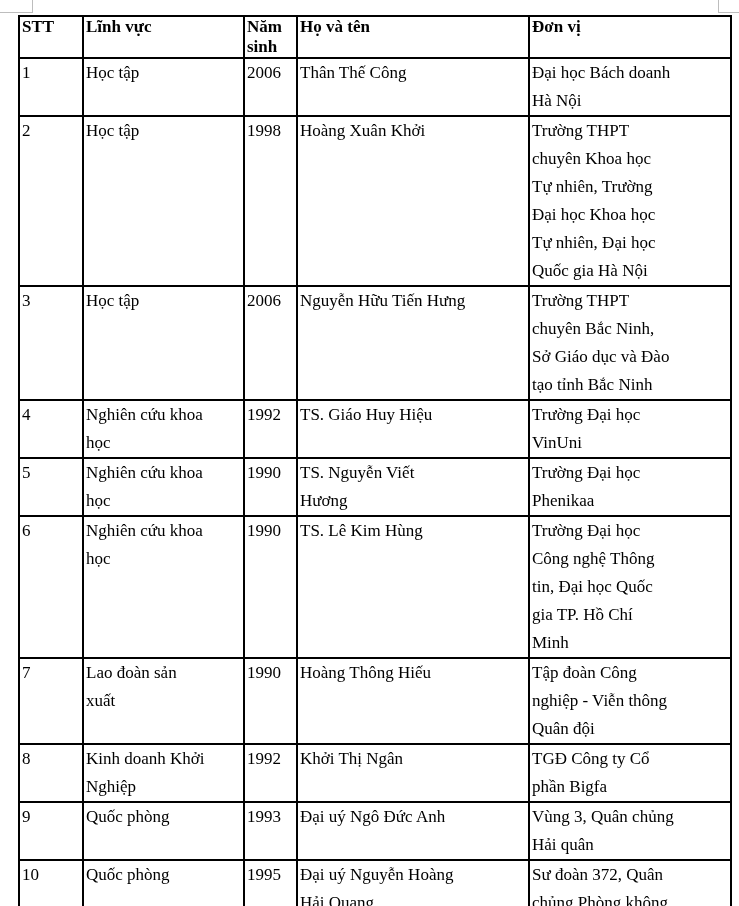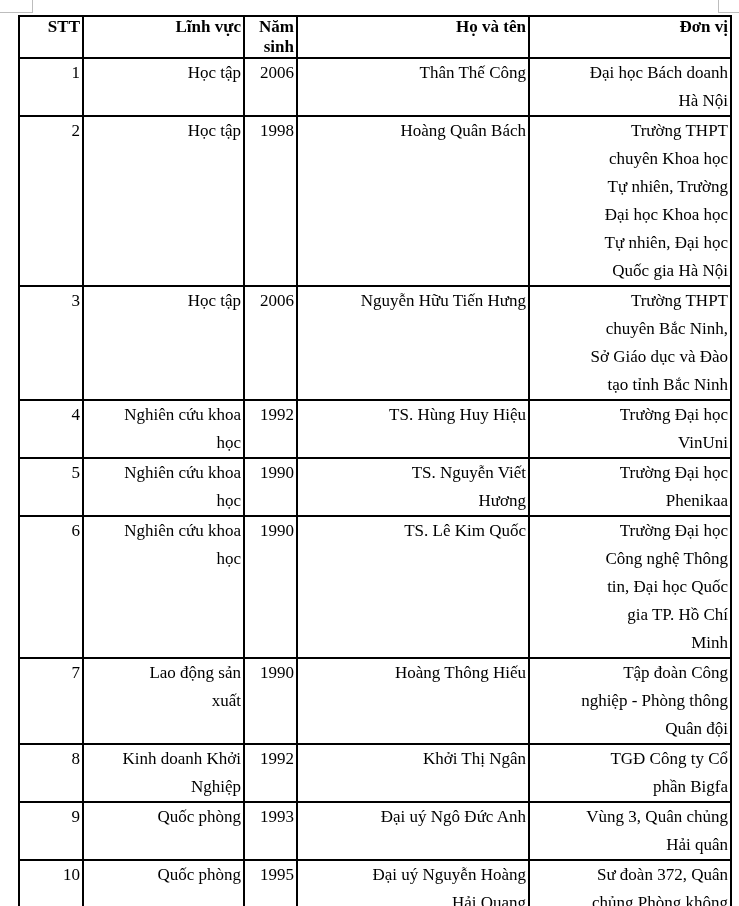--- a/index.html
+++ b/index.html
@@ -26,21 +26,21 @@
   table.doc-table {
     position: absolute;
     left: 18px;
     top: 15px;
     border-collapse: collapse;
     table-layout: fixed;
   }
   .doc-table th, .doc-table td {
     border: 2px solid var(--border-color, #000000);
     vertical-align: top;
-    text-align: right;
+    text-align: left;
     font-size: 17px;
     color: var(--text-color, #000000);
     padding: 0 2px;
     white-space: pre-line;
     overflow-wrap: break-word;
   }
   .doc-table td { line-height: 28px; }
   .doc-table th { line-height: 20px; font-weight: bold; }
 </style>
 </head>
@@ -74,21 +74,21 @@
           <td>Học tập</td>
           <td>2006</td>
           <td>Thân Thế Công</td>
           <td>Đại học Bách doanh
 Hà Nội</td>
         </tr>
         <tr>
           <td>2</td>
           <td>Học tập</td>
           <td>1998</td>
-          <td>Hoàng Quân Bách</td>
+          <td>Hoàng Xuân Khởi</td>
           <td>Trường THPT
 chuyên Khoa học
 Tự nhiên, Trường
 Đại học Khoa học
 Tự nhiên, Đại học
 Quốc gia Hà Nội</td>
         </tr>
         <tr>
           <td>3</td>
           <td>Học tập</td>
@@ -97,54 +97,54 @@
           <td>Trường THPT
 chuyên Bắc Ninh,
 Sở Giáo dục và Đào
 tạo tỉnh Bắc Ninh</td>
         </tr>
         <tr>
           <td>4</td>
           <td>Nghiên cứu khoa
 học</td>
           <td>1992</td>
-          <td>TS. Hùng Huy Hiệu</td>
+          <td>TS. Giáo Huy Hiệu</td>
           <td>Trường Đại học
 VinUni</td>
         </tr>
         <tr>
           <td>5</td>
           <td>Nghiên cứu khoa
 học</td>
           <td>1990</td>
           <td>TS.  Nguyễn Viết
 Hương</td>
           <td>Trường Đại học
 Phenikaa</td>
         </tr>
         <tr>
           <td>6</td>
           <td>Nghiên cứu khoa
 học</td>
           <td>1990</td>
-          <td>TS. Lê Kim Quốc</td>
+          <td>TS. Lê Kim Hùng</td>
           <td>Trường Đại học
 Công nghệ Thông
 tin, Đại học Quốc
 gia TP. Hồ Chí
 Minh</td>
         </tr>
         <tr>
           <td>7</td>
-          <td>Lao động sản
+          <td>Lao đoàn sản
 xuất</td>
           <td>1990</td>
           <td>Hoàng Thông Hiếu</td>
           <td>Tập đoàn Công
-nghiệp - Phòng thông
+nghiệp - Viễn thông
 Quân đội</td>
         </tr>
         <tr>
           <td>8</td>
           <td>Kinh doanh Khởi
 Nghiệp</td>
           <td>1992</td>
           <td>Khởi Thị Ngân</td>
           <td>TGĐ Công ty Cổ
 phần Bigfa</td>

